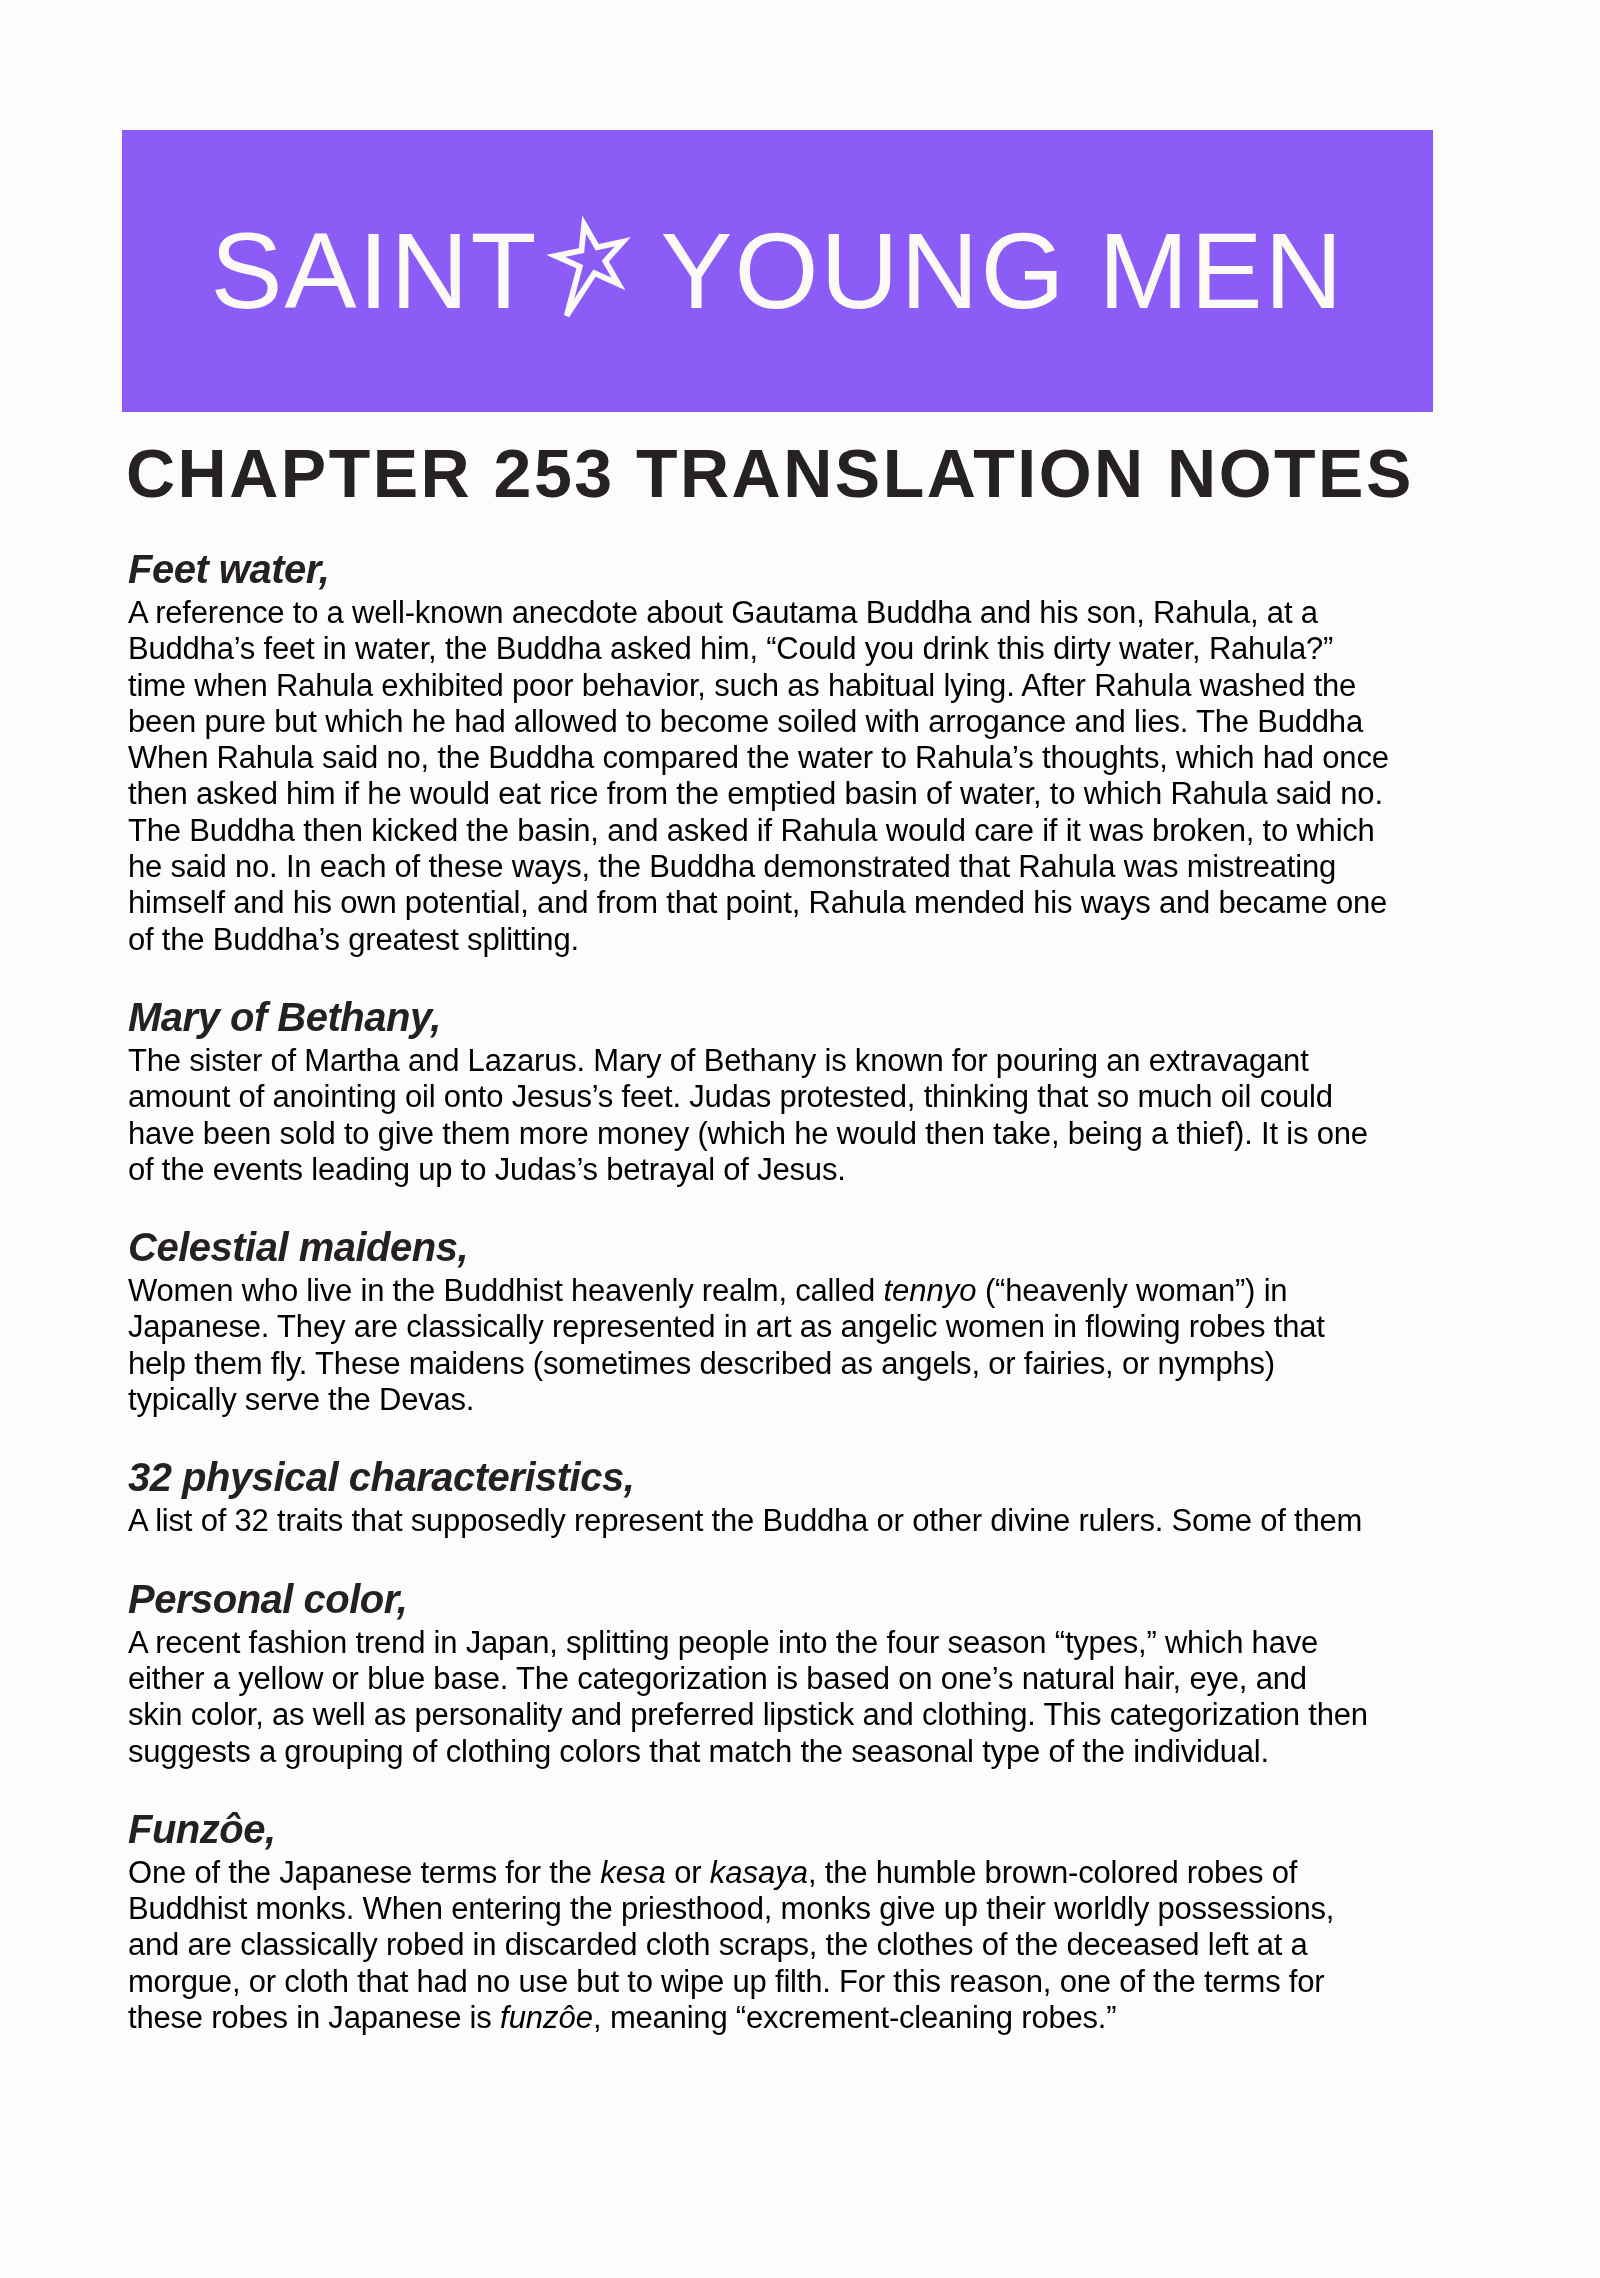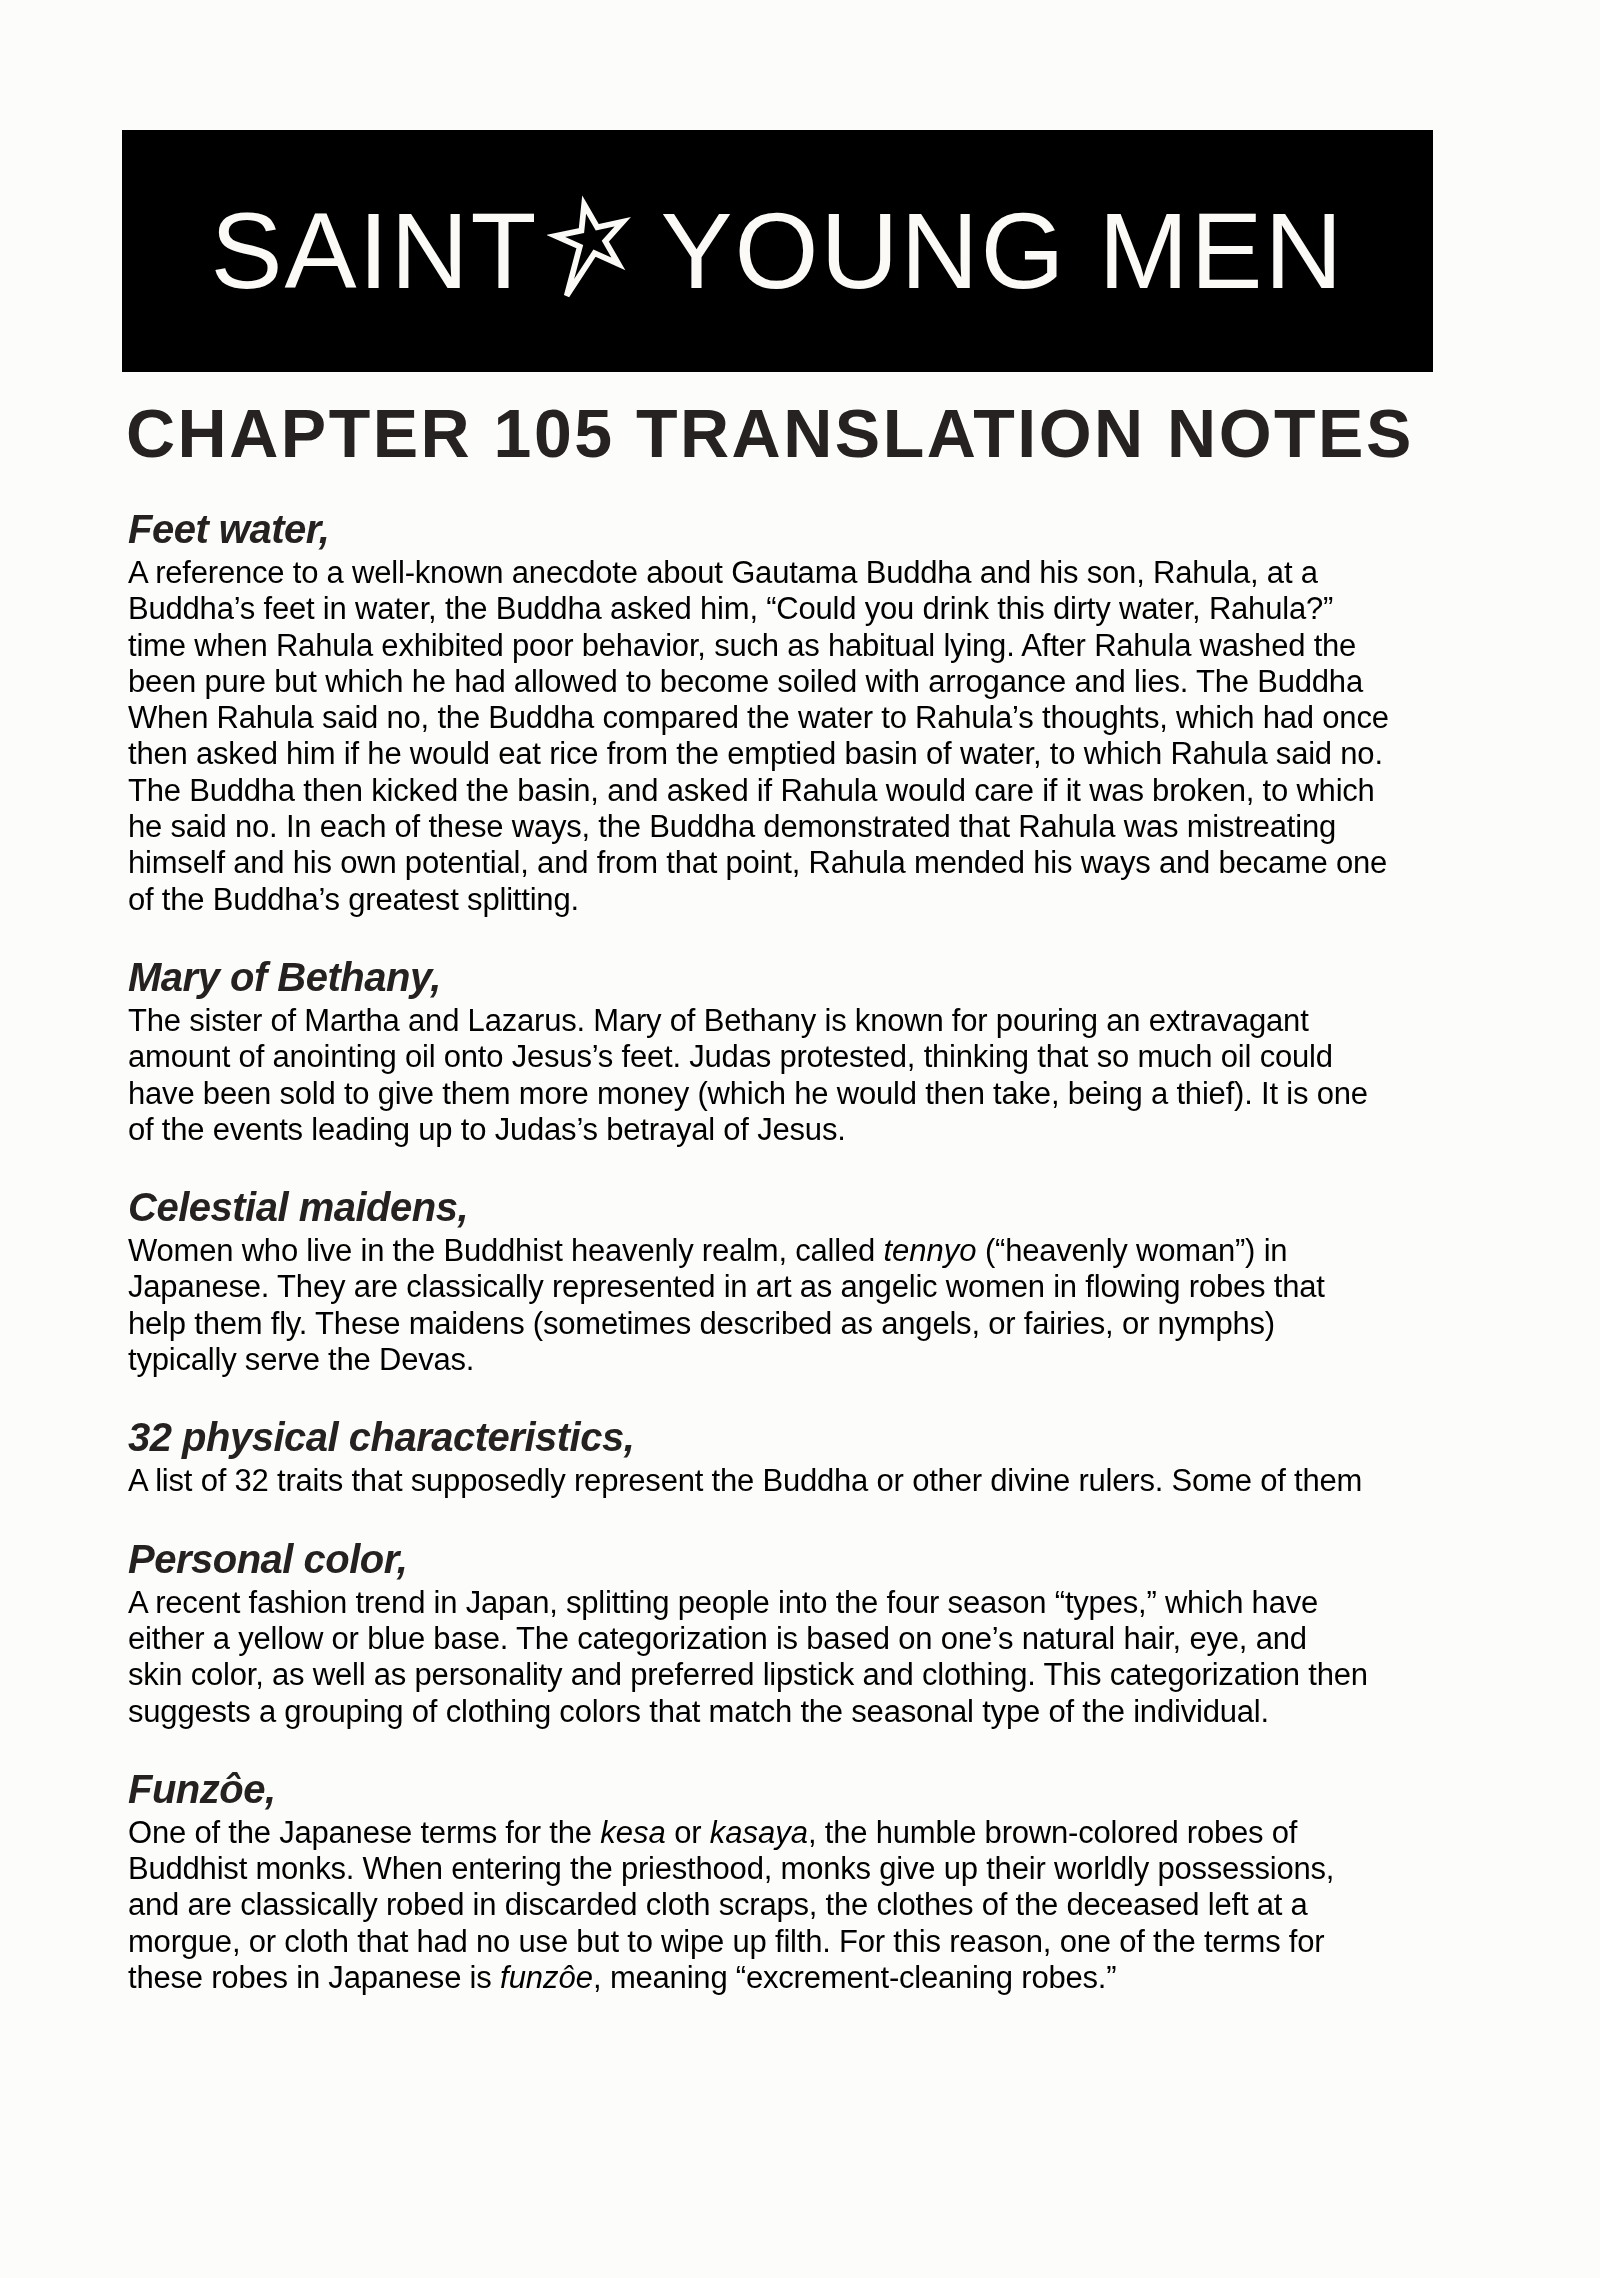--- a/index.html
+++ b/index.html
@@ -8,22 +8,22 @@
     width: 1600px;
     height: 2278px;
     background: #fcfcfb;
     font-family: "Liberation Sans", sans-serif;
     color: #211f1e;
     overflow: hidden;
   }
   .banner {
     margin: 130px 0 0 122px;
     width: 1311px;
-    height: 242px;
-    background: #000000;
+    height: 282px;
+    background: #8b5cf6;
     display: flex;
     align-items: center;
     justify-content: center;
   }
   .logo {
     display: flex;
     align-items: center;
     color: #fbfaf7;
     font-size: 108px;
     letter-spacing: 2px;
@@ -90,21 +90,21 @@
                      L -47.6,-15.5
                      L -11.2,-15.4
                      Z" fill="none" stroke="#fbfaf7" stroke-width="8" stroke-linejoin="miter"></path>
           </g>
         </svg>
       </span>
       <span>YOUNG MEN</span>
     </div>
   </header>
 
-  <h1 class="title">CHAPTER 105 TRANSLATION NOTES</h1>
+  <h1 class="title">CHAPTER 253 TRANSLATION NOTES</h1>
 
   <main class="content">
     <div>
         <section>
           <h2>Feet water,</h2>
           <div class="line"><span>A reference to a well-known anecdote about Gautama Buddha and his son, Rahula, at a</span></div>
           <div class="line"><span>Buddha’s feet in water, the Buddha asked him, “Could you drink this dirty water, Rahula?”</span></div>
           <div class="line"><span>time when Rahula exhibited poor behavior, such as habitual lying. After Rahula washed the</span></div>
           <div class="line"><span>been pure but which he had allowed to become soiled with arrogance and lies. The Buddha</span></div>
           <div class="line"><span>When Rahula said no, the Buddha compared the water to Rahula’s thoughts, which had once</span></div>

